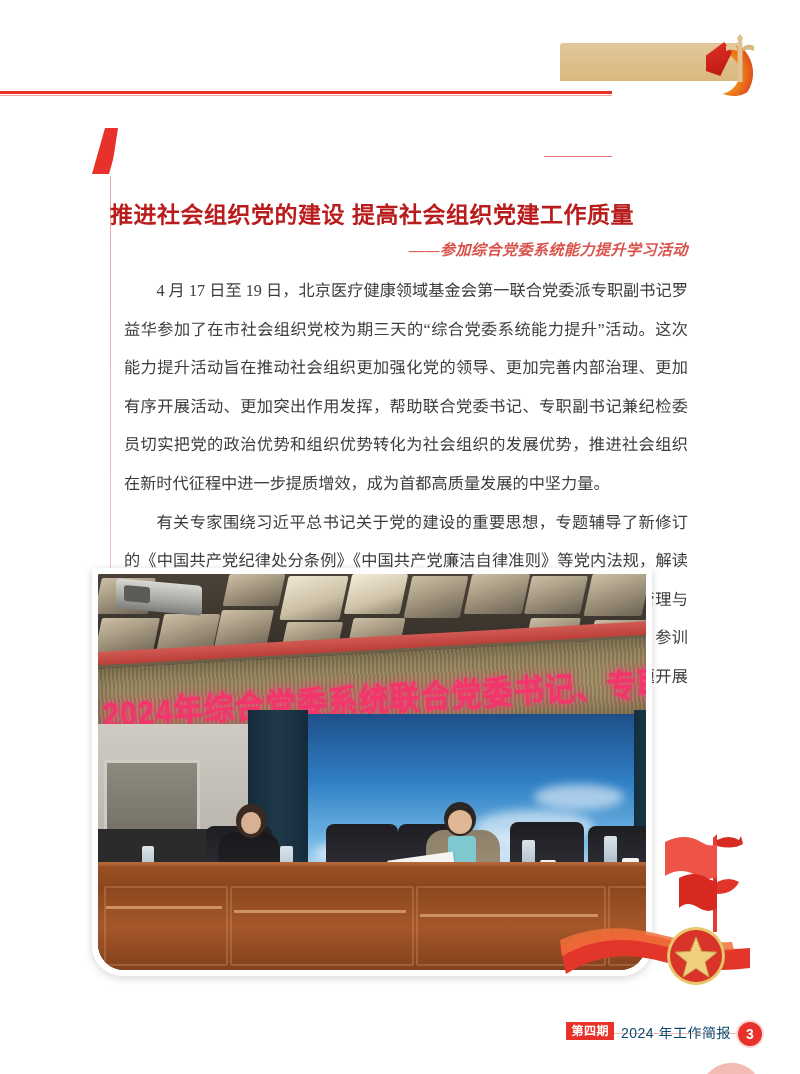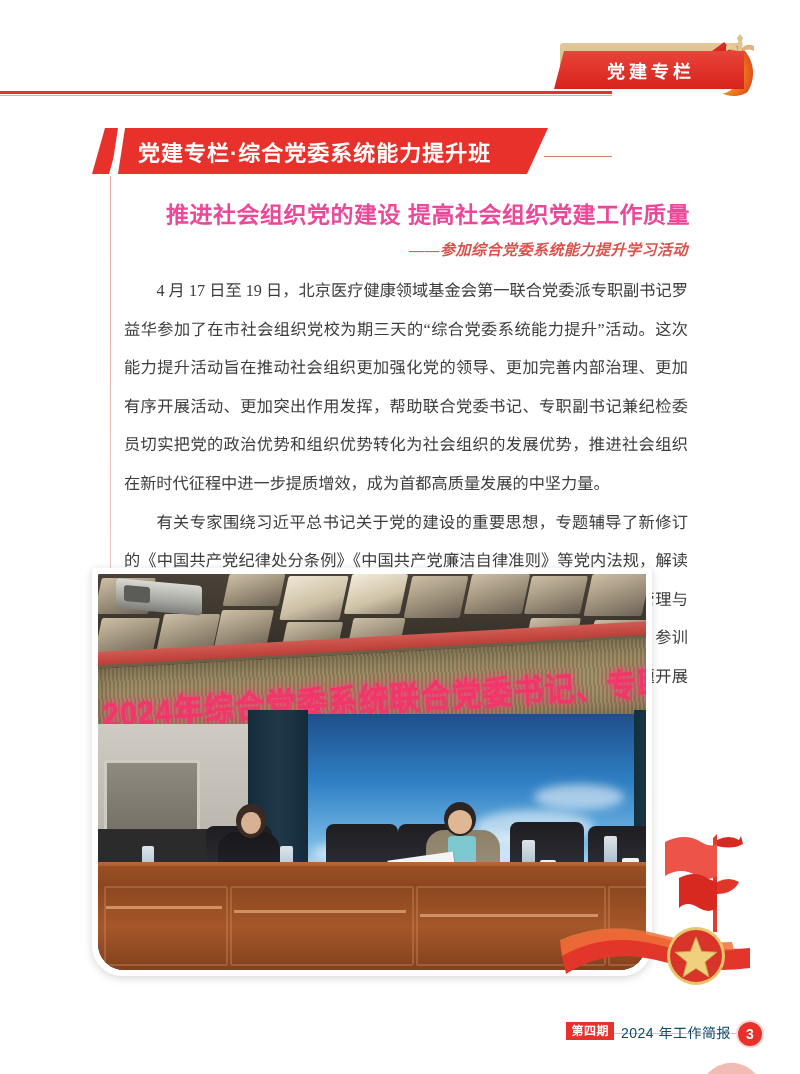--- a/index.html
+++ b/index.html
@@ -162,22 +162,22 @@
     height: 410px;
     background: linear-gradient(180deg, #e8a9a3 0%, #f0c6c2 100%);
   }
 
   
   .article-title {
     position: absolute;
     left: 110px;
     top: 196px;
     width: 580px;
-    text-align: right;
-    color: #ec4899;
+    text-align: left;
+    color: #b91c1c;
     font-family: "Liberation Sans", sans-serif;
     font-weight: bold;
     font-size: 23px;
     letter-spacing: 0.5px;
   }
   .article-subtitle {
     position: absolute;
     left: 110px;
     top: 238px;
     width: 578px;
@@ -462,31 +462,25 @@
 <div class="header-tab-wrap">
   <div class="header-tab-shadow"></div>
   <div class="header-tab-swoosh"></div>
   <div class="header-tab-redfin"></div>
   <svg class="header-tab-torch" viewBox="0 0 40 48">
     <path d="M17 4 L20 0 L23 4 L21 9 L19 9 Z" fill="#dfc08a"></path>
     <path d="M6 12 Q12 9 17 13 L17 17 Q11 14 6 17 Z" fill="#e5ca9a"></path>
     <path d="M34 12 Q28 9 23 13 L23 17 Q29 14 34 17 Z" fill="#d9b87f"></path>
     <rect x="17.5" y="8" width="5" height="40" fill="#e2c492"></rect>
   </svg>
-  <div class="header-tab">
-    <span class="header-tab-text">党建专栏</span>
-  </div>
 </div>
 
 <div class="band-wrap">
   <div class="band-slash"></div>
   <div class="band-slash2"></div>
-  <div class="band">
-    <span class="band-text">党建专栏·综合党委系统能力提升班</span>
-  </div>
   <div class="band-tail"></div>
 </div>
 
 <div class="col-rule"></div>
 
 <div class="article-title">推进社会组织党的建设  提高社会组织党建工作质量</div>
 <div class="article-subtitle">——参加综合党委系统能力提升学习活动</div>
 
 <div class="body-col">
   <p class="para">4 月 17 日至 19 日，北京医疗健康领域基金会第一联合党委派专职副书记罗益华参加了在市社会组织党校为期三天的“综合党委系统能力提升”活动。这次能力提升活动旨在推动社会组织更加强化党的领导、更加完善内部治理、更加有序开展活动、更加突出作用发挥，帮助联合党委书记、专职副书记兼纪检委员切实把党的政治优势和组织优势转化为社会组织的发展优势，推进社会组织在新时代征程中进一步提质增效，成为首都高质量发展的中坚力量。</p>

